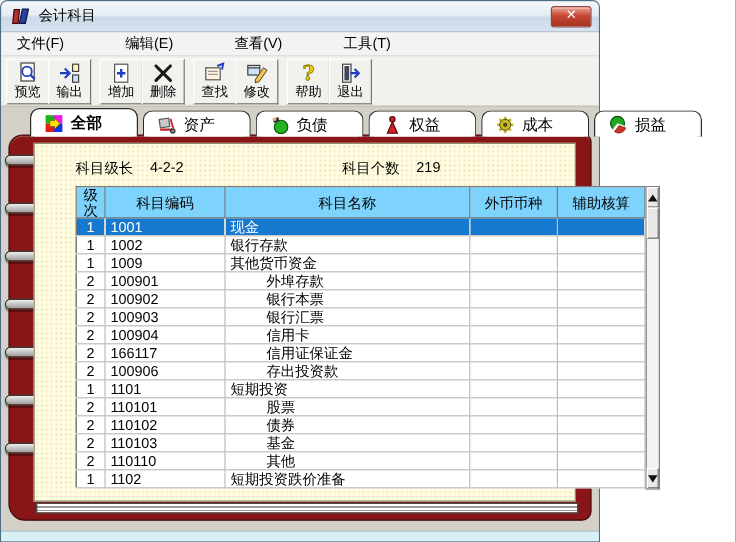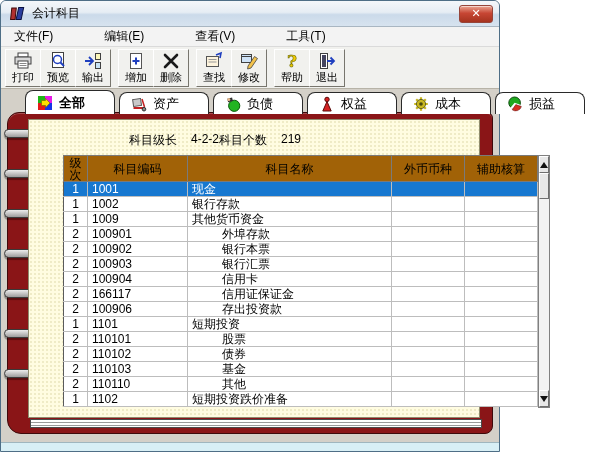--- a/index.html
+++ b/index.html
@@ -54,28 +54,28 @@
     background:var(--page);
     background-image:radial-gradient(#EFEBC6 1px, transparent 1px); background-size:4px 4px;
     border:1px solid #8F8C6E; }
   .page-stack { position:absolute; left:22px; right:10px; bottom:5px; height:9px;
     background:repeating-linear-gradient(#FFFFFF 0 2px,#9A9A9A 2px 3px); border:1px solid #4A4A4A; }
   .ring { position:absolute; left:-4px; width:38px; height:9px;
     background:linear-gradient(#ECECEC,#9C9C9C); border:1px solid #3A3A3A; border-radius:5px;
     box-shadow:0 2px 1px rgba(0,0,0,.35); }
 
   
-  .summary { display:flex; justify-content:center; margin:12px 112px 6px 34px; height:17px; }
+  .summary { display:flex; justify-content:space-between; margin:12px 112px 6px 34px; height:17px; }
   .summary .pair { display:flex; gap:14px; }
 
   
   .table-zone { display:flex; margin-left:34px; align-items:flex-start; }
   table.accounts { border-collapse:collapse; table-layout:fixed; width:474px; background:#fff;
     border:1px solid #5A5A5A; }
-  table.accounts th { height:26px; background:#a16207; border:1px solid #7A7A7A; font-weight:normal;
+  table.accounts th { height:26px; background:#7dd3fc; border:1px solid #7A7A7A; font-weight:normal;
     text-align:center; word-break:break-all; line-height:12px; padding:0 2px; }
   table.accounts td { height:15px; border-right:1px solid #BDBDBD; border-bottom:1px solid #BDBDBD;
     padding:0 4px; overflow:hidden; white-space:nowrap; line-height:14px; }
   td.c-level { text-align:center; padding:0 2px; }
   td.c-name { padding-left:6px; }
   td.c-name.ind { padding-left:34px; }
   tr.sel td { background:var(--selection); color:#fff; }
 
   
   .vscroll { width:19px; height:253px; border:1px solid #808080; background:#F2F2F2;
@@ -117,32 +117,20 @@
 
       <span class="menu-item"><span>编辑(E)</span></span>
 
       <span class="menu-item"><span>查看(V)</span></span>
 
       <span class="menu-item"><span>工具(T)</span></span>
     </div>
 
   <div class="toolbar">
 
-      <button class="tbtn">
-        <span class="ticon">
-          <svg width="20" height="20" viewBox="0 0 20 20">
-            <rect x="5" y="2" width="10" height="4" fill="#fff" stroke="#404040"></rect>
-            <rect x="2" y="6" width="16" height="7" fill="#D9D9D9" stroke="#404040"></rect>
-            <rect x="5" y="10" width="10" height="7" fill="#fff" stroke="#404040"></rect>
-            <line x1="6.5" y1="12.5" x2="13.5" y2="12.5" stroke="#888"></line>
-            <line x1="6.5" y1="14.5" x2="13.5" y2="14.5" stroke="#888"></line>
-          </svg>
-        </span>
-        <span class="tlabel">打印</span>
-      </button>
 
       <button class="tbtn">
         <span class="ticon">
           <svg width="20" height="20" viewBox="0 0 20 20">
             <rect x="4.5" y="1.5" width="11" height="15" fill="#fff" stroke="#404040"></rect>
             <circle cx="9.5" cy="8.5" r="4" fill="none" stroke="#1F3FBF" stroke-width="1.5"></circle>
             <line x1="12.5" y1="11.5" x2="16" y2="15" stroke="#1F3FBF" stroke-width="2"></line>
           </svg>
         </span>
         <span class="tlabel">预览</span>

